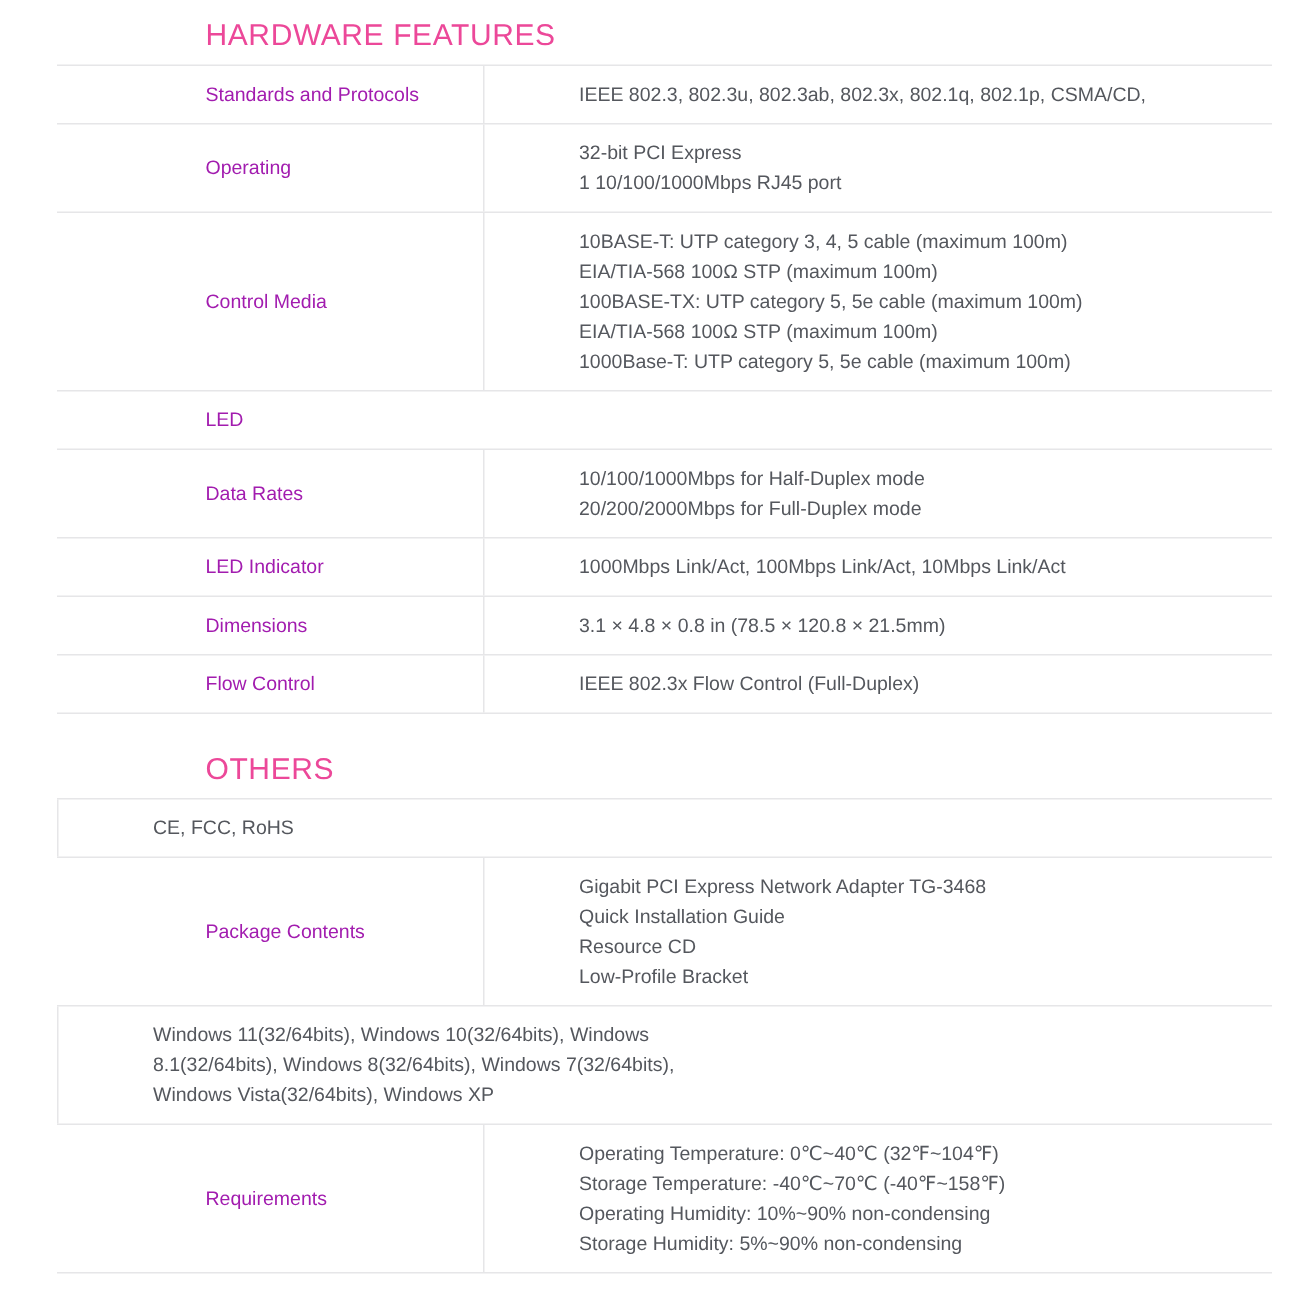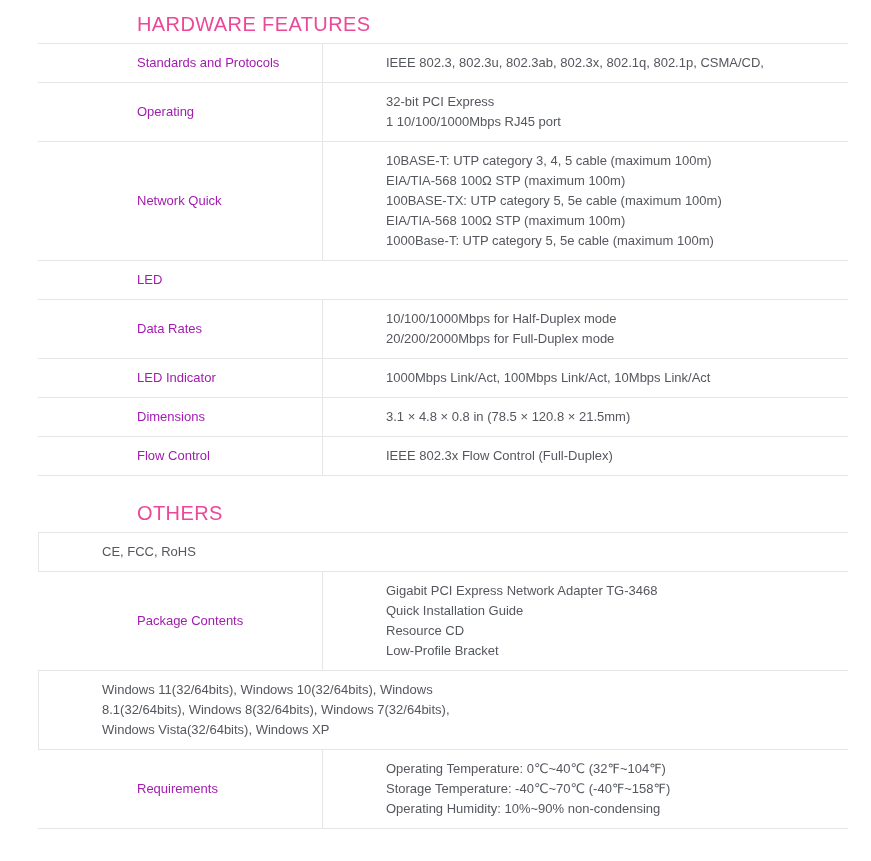--- a/index.html
+++ b/index.html
@@ -86,21 +86,21 @@
           <div class="cell-label">
             <span>Operating</span>
           </div>
           <div class="cell-value">
             <div class="value-line">32-bit PCI Express</div>
             <div class="value-line">1 10/100/1000Mbps RJ45 port</div>
           </div>
         </div>
         <div class="spec-row">
           <div class="cell-label">
-            <span>Network Quick</span>
+            <span>Control Media</span>
           </div>
           <div class="cell-value">
             <div class="value-line">10BASE-T: UTP category 3, 4, 5 cable (maximum 100m)</div>
             <div class="value-line">EIA/TIA-568 100Ω STP (maximum 100m)</div>
             <div class="value-line">100BASE-TX: UTP category 5, 5e cable (maximum 100m)</div>
             <div class="value-line">EIA/TIA-568 100Ω STP (maximum 100m)</div>
             <div class="value-line">1000Base-T: UTP category 5, 5e cable (maximum 100m)</div>
           </div>
         </div>
         <div class="spec-row">
@@ -171,18 +171,19 @@
           </div>
         </div>
         <div class="spec-row">
           <div class="cell-label">
             <span>Requirements</span>
           </div>
           <div class="cell-value">
             <div class="value-line">Operating Temperature: 0℃~40℃ (32℉~104℉)</div>
             <div class="value-line">Storage Temperature: -40℃~70℃ (-40℉~158℉)</div>
             <div class="value-line">Operating Humidity: 10%~90% non-condensing</div>
+            <div class="value-line">Storage Humidity: 5%~90% non-condensing</div>
           </div>
         </div>
       </div>
   </div>
 
 </div>
 
 </body></html>

